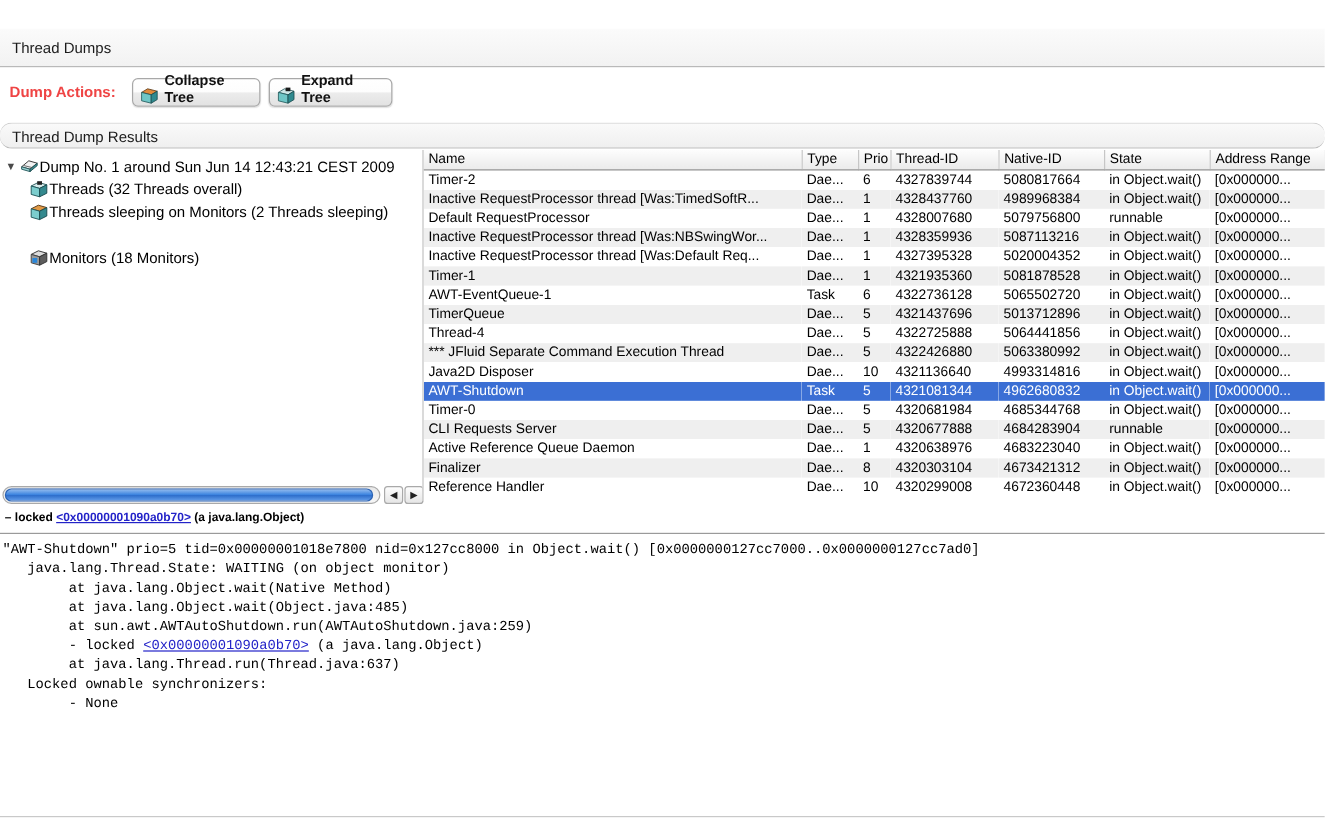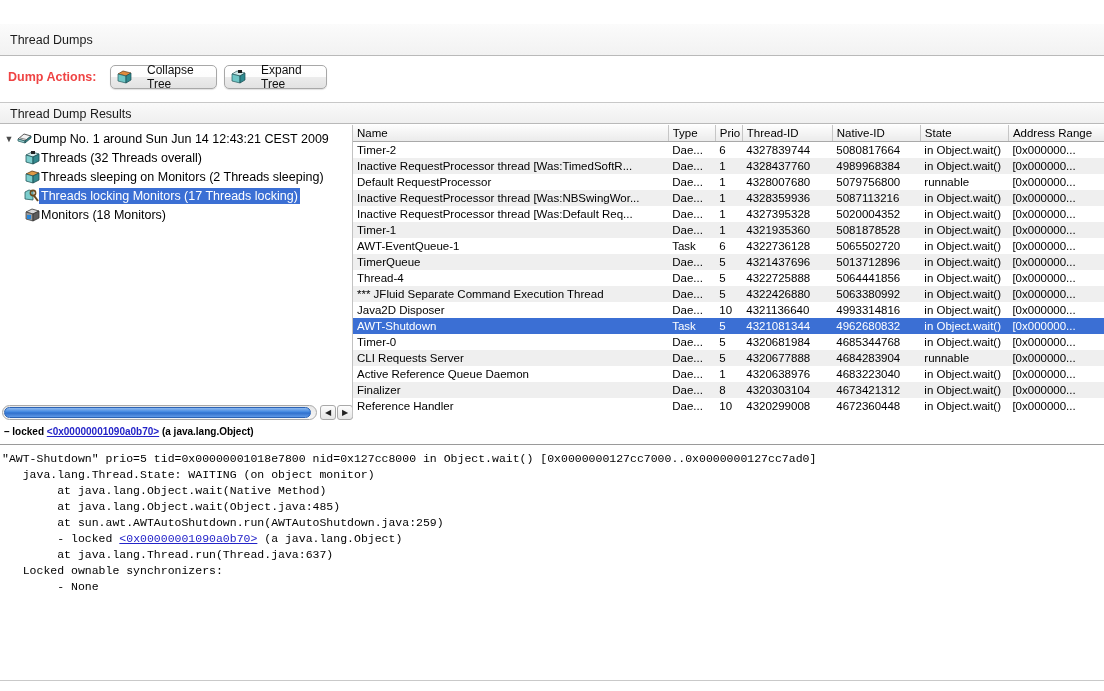--- a/index.html
+++ b/index.html
@@ -37,40 +37,42 @@
   }
   .actionbar .alabel {
     position: absolute; left: 8px; top: 13px;
     font-weight: bold; font-size: 12.5px; color: #ef4444;
   }
   .btn {
     position: absolute; top: 8px; height: 24px;
     border: 1px solid #a8a8a8; border-radius: 5px;
     background: linear-gradient(#ffffff 0%, #fdfdfd 48%, #ececec 52%, #e2e2e2 100%);
     box-shadow: 0 1px 1px rgba(0,0,0,0.12);
-    display: flex; align-items: center; gap: 15px;
+    display: flex; align-items: flex-end; gap: 5px;
     padding: 0 9px 0 6px;
     font-size: 12px; color: #111;
     box-sizing: border-box;
     cursor: default;
+    font-weight: bold;
   }
   #btn-collapse { left: 110px; width: 107px; }
   #btn-expand   { left: 224px; width: 103px; }
 
   
   .cube { position: relative; width: 15px; height: 16px; flex: 0 0 15px; }
   .cube svg { display: block; }
 
   
   .panelhdr {
     position: absolute; left: 0; top: 78px; width: 1104px; height: 22px;
     background: linear-gradient(#fafafa, #efefef);
     border-top: 1px solid #c8c8c8;
     border-bottom: 1px solid #b9b9b9;
     box-sizing: border-box;
+    border-radius: 10px;
   }
   .panelhdr span {
     position: absolute; left: 10px; top: 4px; font-size: 12.5px; color: #1b1b1b;
   }
 
   
   .tree-pane {
     position: absolute; left: 0; top: 101px; width: 352px; height: 276px;
     background: #ffffff; overflow: hidden;
   }
@@ -253,30 +255,20 @@
       <span class="cube">
         <svg width="17" height="16" viewBox="0 0 17 16">
           <polygon points="2,5 8,2 15,4 9,7" fill="#e09a46" stroke="#5a3a18" stroke-width="0.8"></polygon>
           <polygon points="2,5 9,7 9,14 2,12" fill="#7ccdcd" stroke="#23595c" stroke-width="0.8"></polygon>
           <polygon points="9,7 15,4 15,11 9,14" fill="#34898e" stroke="#1b4c50" stroke-width="0.8"></polygon>
         </svg>
       </span>
       <span class="tlbl">Threads sleeping on Monitors (2 Threads sleeping)</span>
     </div>
 
-    <div class="tnode sel" style="top:61px; left:24px;">
-      <span class="cube">
-        <svg width="17" height="16" viewBox="0 0 17 16">
-          <polygon points="1,4 5,2 9,3 9,12 1,11" fill="#7ccdcd" stroke="#23595c" stroke-width="0.8"></polygon>
-          <circle cx="9" cy="5" r="2.6" fill="none" stroke="#6b4a1e" stroke-width="1.6"></circle>
-          <line x1="9.5" y1="7" x2="14" y2="13" stroke="#6b4a1e" stroke-width="2"></line>
-        </svg>
-      </span>
-      <span class="tlbl">Threads locking Monitors (17 Threads locking)</span>
-    </div>
 
     <div class="tnode" style="top:80px; left:24px;">
       <span class="cube">
         <svg width="17" height="16" viewBox="0 0 17 16">
           <polygon points="2,5 8,2 15,4 9,7" fill="#dcdcdc" stroke="#333" stroke-width="0.8"></polygon>
           <polygon points="2,5 9,7 9,14 2,12" fill="#9a9a9a" stroke="#444" stroke-width="0.8"></polygon>
           <polygon points="9,7 15,4 15,11 9,14" fill="#5d5d5d" stroke="#333" stroke-width="0.8"></polygon>
           <rect x="3" y="8" width="4" height="4" fill="#2a86d8"></rect>
         </svg>
       </span>

